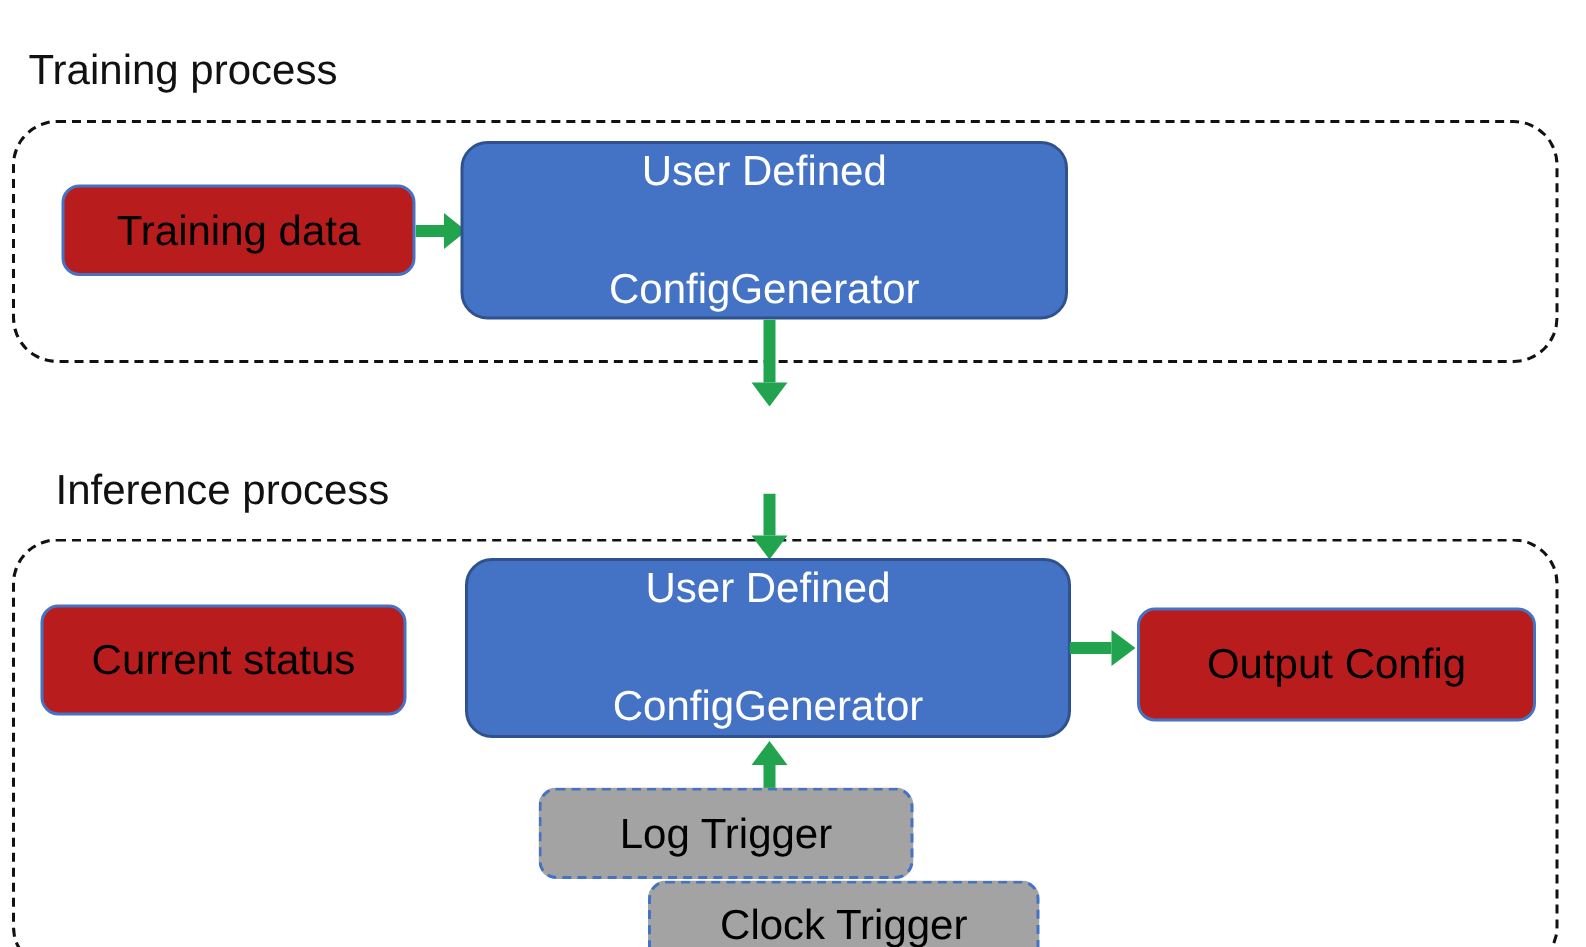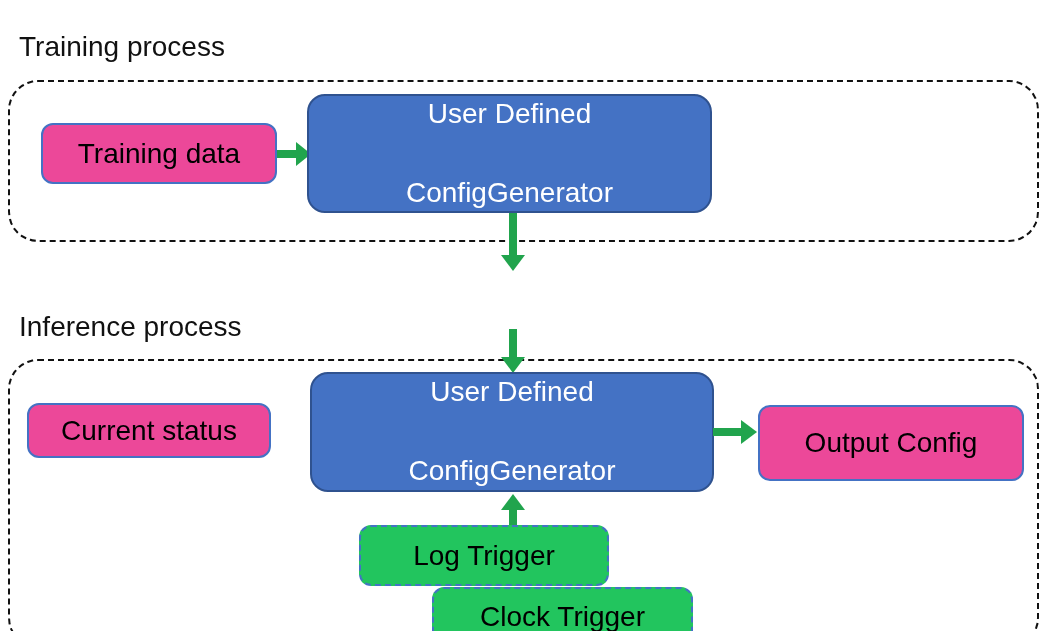--- a/index.html
+++ b/index.html
@@ -16,47 +16,47 @@
     overflow: hidden;
     margin-top: 28px;
   }
   .section-title {
     position: absolute;
     font-size: 28px;
     color: #111111;
     white-space: nowrap;
   }
   .title-training { left: 19px; top: 3px; }
-  .title-inference { left: 19px; top: 283px; }
+  .title-inference { left: 37px; top: 283px; }
 
   .dashed-container {
     position: absolute;
     border: 2.5px dashed #111111;
     border-radius: 30px;
     background: transparent;
   }
   .container-training { left: 8px;  top: 52px;  width: 1027px; height: 158px; }
   .container-inference { left: 8px; top: 331px; width: 1027px; height: 285px; }
 
   .io-box {
     position: absolute;
-    background: #ec4899;
+    background: #b91c1c;
     border: 2.5px solid #4472C4;
     border-radius: 12px;
     display: flex;
     align-items: center;
     justify-content: center;
     font-size: 28px;
     color: #000000;
     white-space: nowrap;
     box-sizing: border-box;
   }
   .box-training-data { left: 41px;  top: 95px;  width: 236px; height: 61px; }
   .box-checkpoint    { left: 397px; top: 243px; width: 234px; height: 58px; }
-  .box-current-status{ left: 27px;  top: 375px; width: 244px; height: 55px; }
+  .box-current-status{ left: 27px;  top: 375px; width: 244px; height: 74px; }
   .box-output-config { left: 758px; top: 377px; width: 266px; height: 76px; }
 
   .gen-box {
     position: absolute;
     background: #4472C4;
     border: 2.5px solid #2F528F;
     border-radius: 18px;
     display: flex;
     flex-direction: column;
     align-items: center;
@@ -65,21 +65,21 @@
     font-size: 28px;
     line-height: 1.38;
     box-sizing: border-box;
     gap: 40px;
   }
   .gen-training  { left: 307px; top: 66px;  width: 405px; height: 119px; }
   .gen-inference { left: 310px; top: 344px; width: 404px; height: 120px; }
 
   .trigger-box {
     position: absolute;
-    background: #22c55e;
+    background: #a3a3a3;
     border: 2.5px dashed #4472C4;
     border-radius: 12px;
     display: flex;
     align-items: center;
     justify-content: center;
     font-size: 28px;
     color: #000000;
     white-space: nowrap;
     box-sizing: border-box;
     text-align: center;

